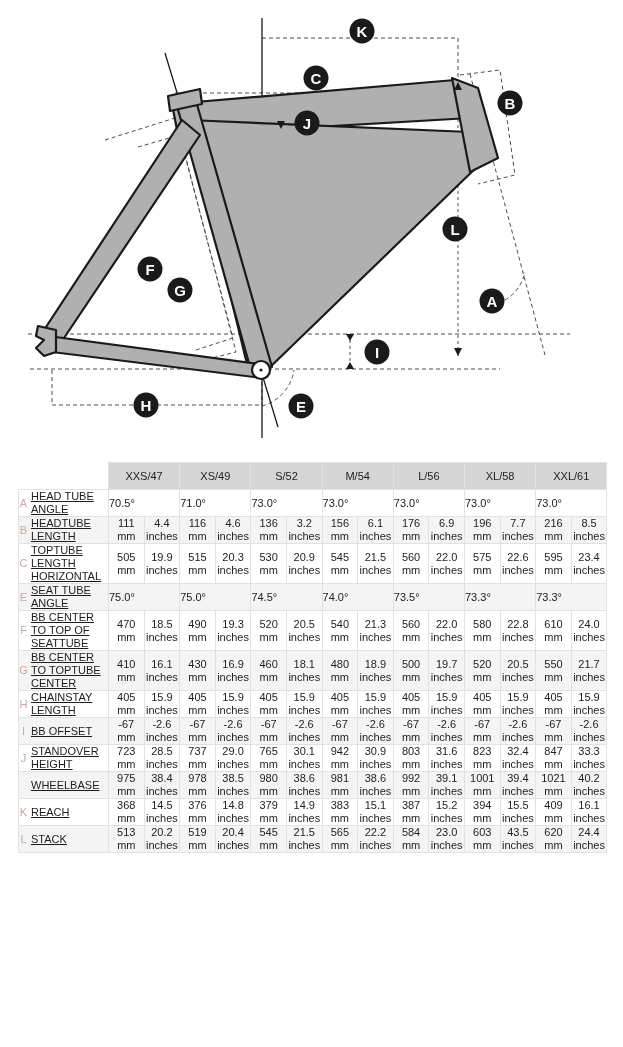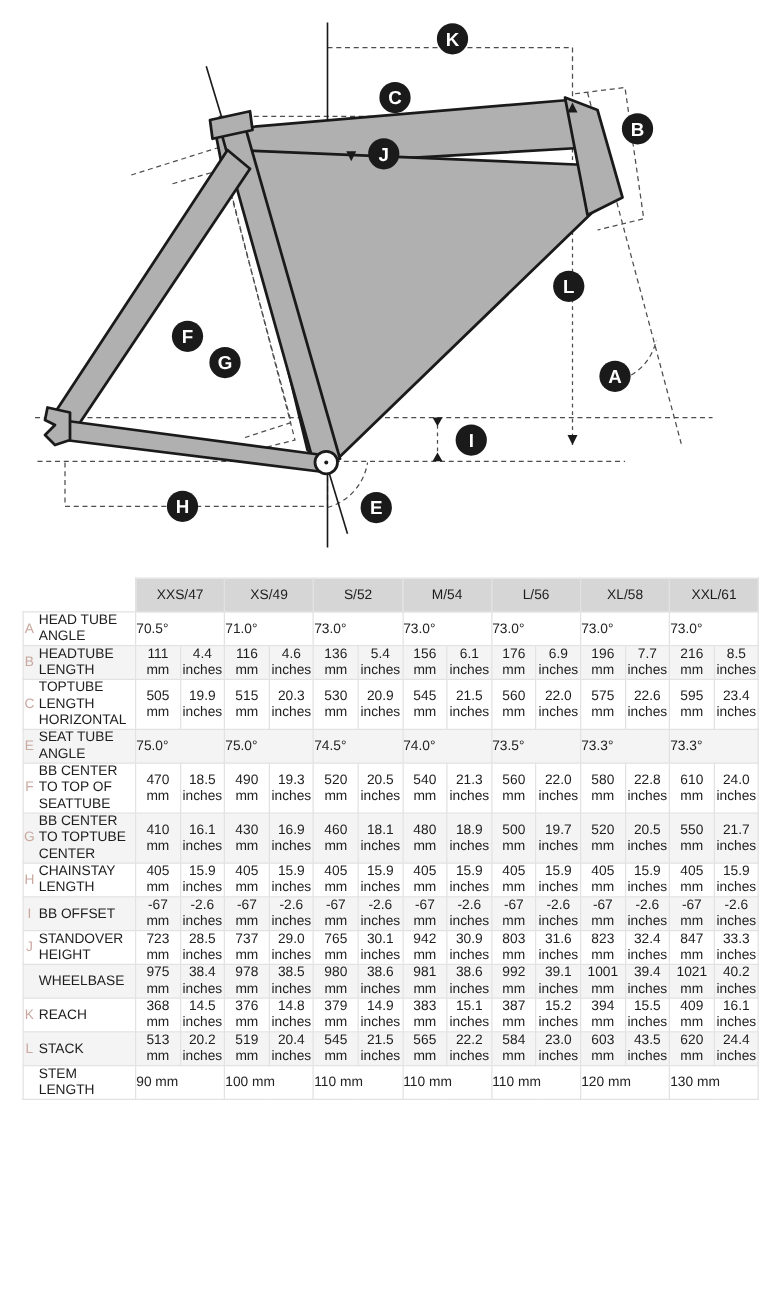--- a/index.html
+++ b/index.html
@@ -83,20 +83,21 @@
     flex: 0 0 9px;
     width: 9px;
     text-align: center;
     color: #c9a9a0;
     font-size: 11px;
     line-height: 13px;
   }
   .lbl-text {
     flex: 1 1 auto;
     text-transform: uppercase;
+    text-decoration: underline;
   }
   td.val {
     text-align: center;
     line-height: 13px;
     font-size: 11px;
     padding: 5px 1px;
     color: #1d1d1d;
   }
   td.val .num { display: block; }
   td.val .unit { display: block; }
@@ -285,21 +286,21 @@
             </td>
             <td class="val">
               <span class="num">4.6</span>
               <span class="unit">inches</span>
             </td>
             <td class="val">
               <span class="num">136</span>
               <span class="unit">mm</span>
             </td>
             <td class="val">
-              <span class="num">5.4</span>
+              <span class="num">3.2</span>
               <span class="unit">inches</span>
             </td>
             <td class="val">
               <span class="num">156</span>
               <span class="unit">mm</span>
             </td>
             <td class="val">
               <span class="num">6.1</span>
               <span class="unit">inches</span>
             </td>
@@ -912,32 +913,17 @@
             </td>
             <td class="val">
               <span class="num">620</span>
               <span class="unit">mm</span>
             </td>
             <td class="val">
               <span class="num">24.4</span>
               <span class="unit">inches</span>
             </td>
           </tr>
-          <tr class="plain">
-            <td class="label-cell">
-              <div class="lbl-flex">
-                <span class="lbl-letter"></span>
-                <span class="lbl-text">STEM LENGTH</span>
-              </div>
-            </td>
-            <td class="span-val" colspan="2">90 mm</td>
-            <td class="span-val" colspan="2">100 mm</td>
-            <td class="span-val" colspan="2">110 mm</td>
-            <td class="span-val" colspan="2">110 mm</td>
-            <td class="span-val" colspan="2">110 mm</td>
-            <td class="span-val" colspan="2">120 mm</td>
-            <td class="span-val" colspan="2">130 mm</td>
-          </tr>
         </tbody>
     </table>
   </div>
 
 </div>
 
 </body></html>

